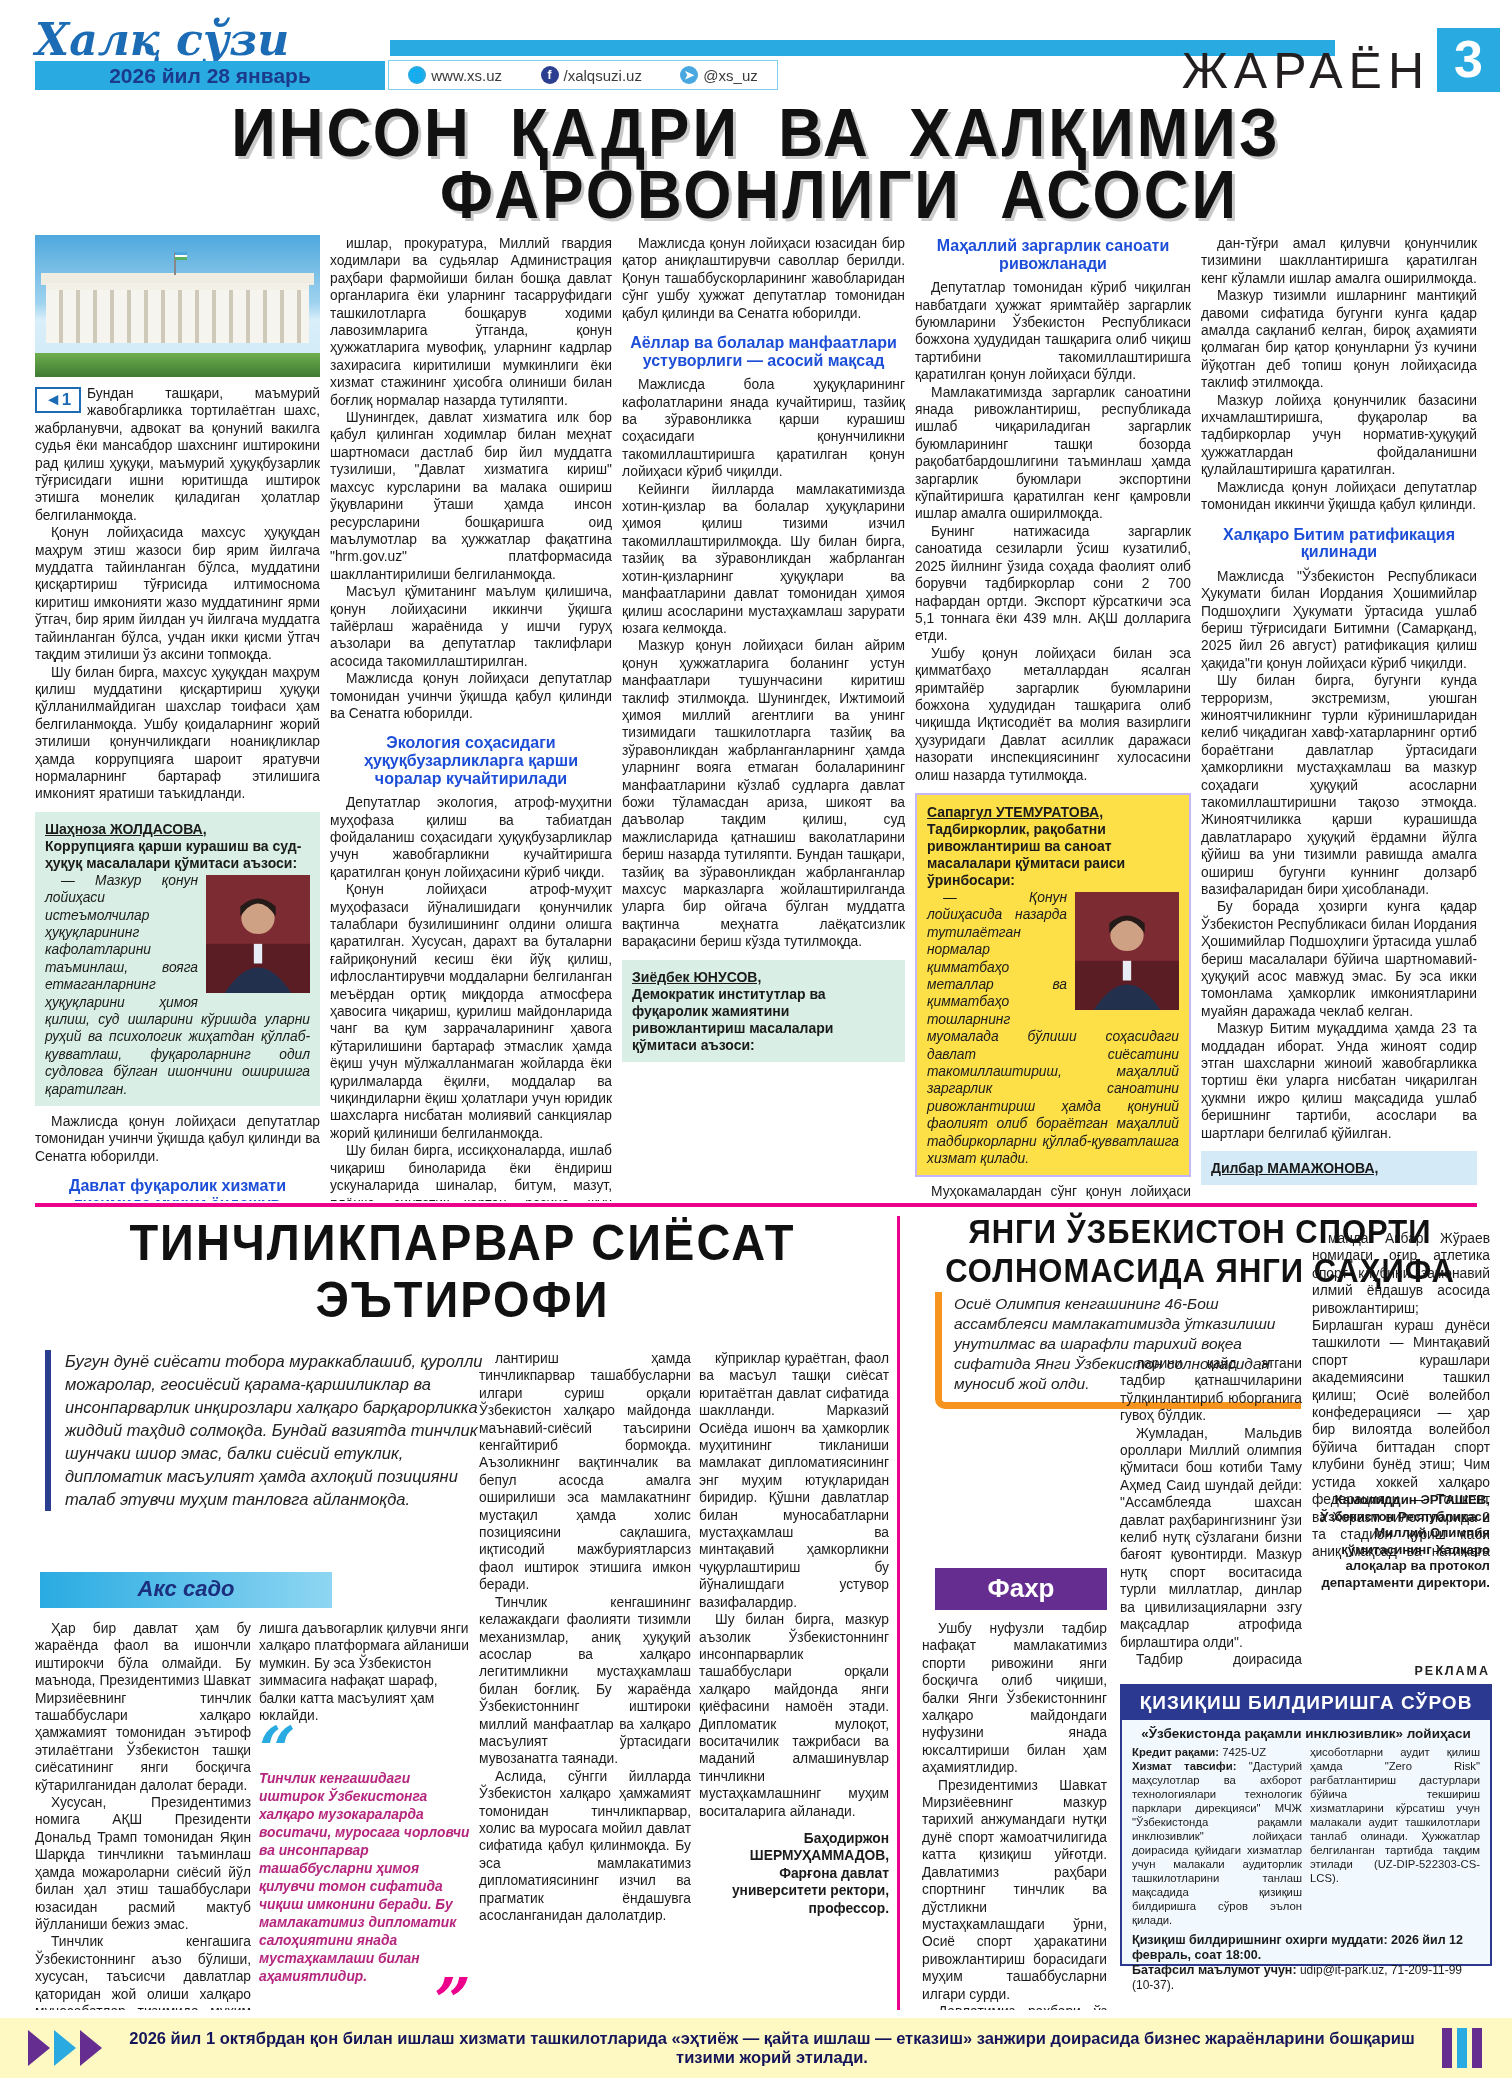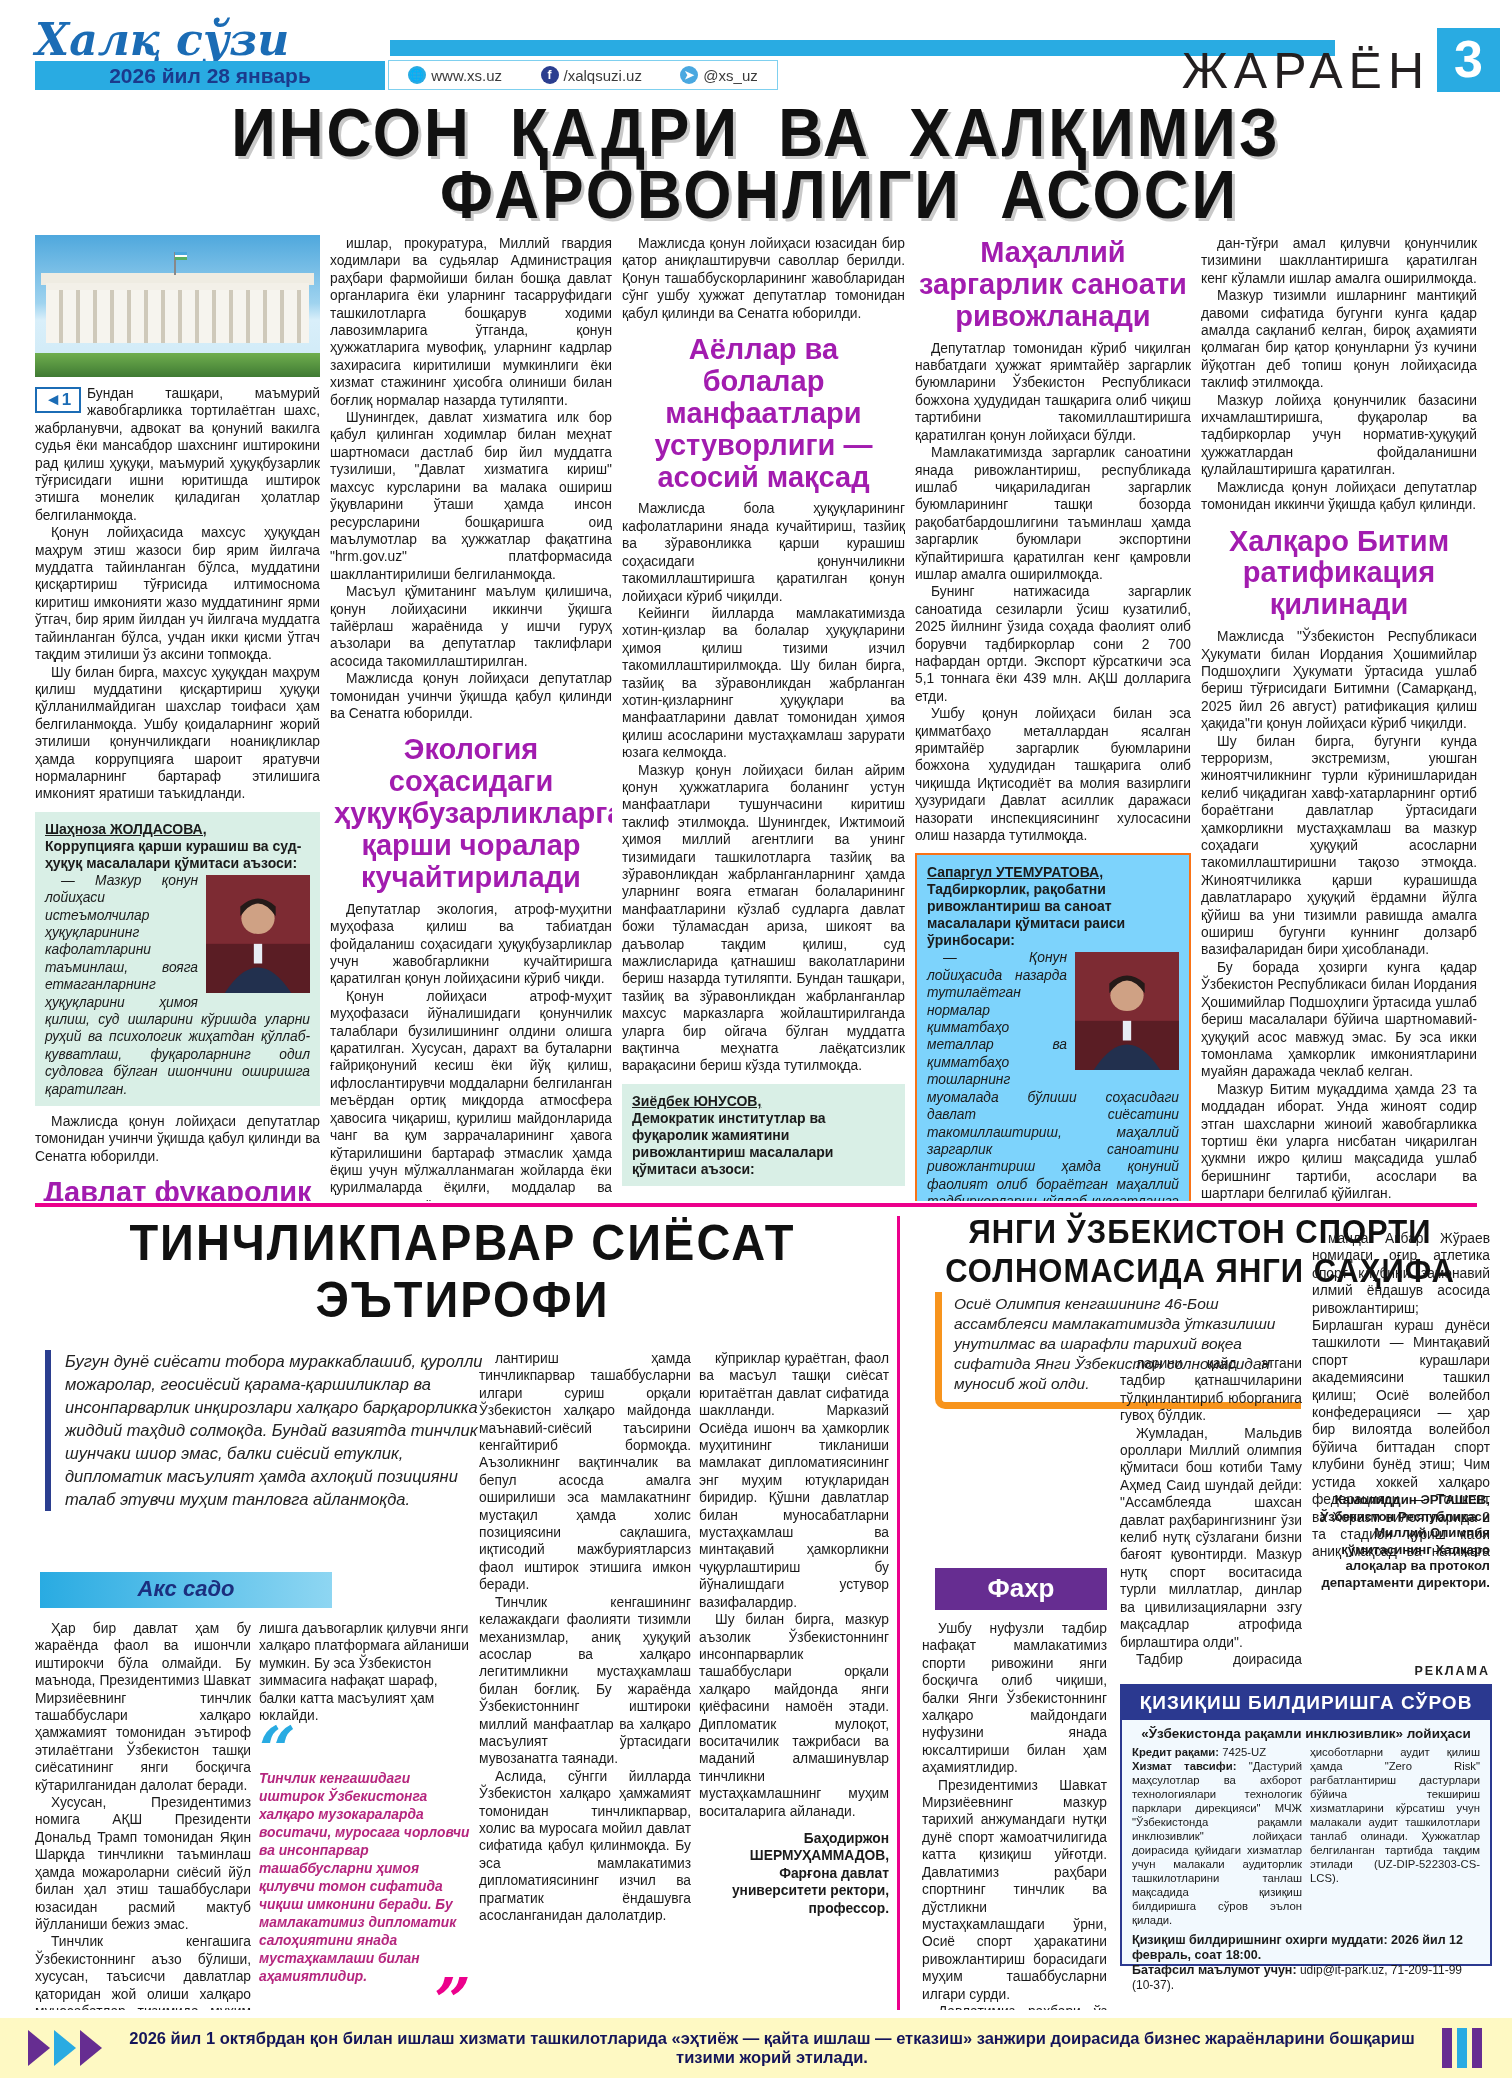--- a/index.html
+++ b/index.html
@@ -26,36 +26,36 @@
   .hl2 { left:440px; top:158px; width:760px; text-align:center; font-size:62px; }
 
   
   .tcol { position:absolute; top:235px; height:966px; overflow:hidden; font-size:13.8px; line-height:17.4px; }
   .c1 { left:35px;   width:285px; }
   .c2 { left:330px;  width:282px; }
   .c3 { left:622px;  width:283px; }
   .c4 { left:915px;  width:276px; }
   .c5 { left:1201px; width:276px; }
   .tcol p, .flow p { text-indent:16px; text-align:justify; margin:0; }
-  h3.sec { font-size:29px; font-weight:bold; text-align:center; line-height:1.1; margin:12px 4px 7px; color:#a21caf; }
+  h3.sec { font-size:16px; font-weight:bold; text-align:center; line-height:1.1; margin:12px 4px 7px; color:#1d4ed8; }
 
   .photo-bld { position:relative; width:285px; height:142px; overflow:hidden; background:linear-gradient(#4fa8dd 0%,#9fd3ef 48%,#d9effa 60%,#cde9f6 100%); margin-bottom:8px; }
   .photo-bld .bldg { position:absolute; left:4%; right:4%; top:34%; height:42%; background:repeating-linear-gradient(90deg,#f6f4ee 0 13px,#cfc9ba 13px 17px); border-top:7px solid #f3f0e8; }
   .photo-bld .roof { position:absolute; left:2%; right:2%; top:27%; height:8%; background:#efece2; }
   .photo-bld .lawn { position:absolute; left:0; right:0; bottom:0; height:17%; background:linear-gradient(#6fae4e,#3f7a33); }
   .photo-bld .flag { position:absolute; left:49%; top:12%; width:12px; height:8px; background:linear-gradient(#49a7dd 33%,#fff 33% 66%,#58b063 66%); }
   .photo-bld .pole { position:absolute; left:48.6%; top:12%; width:2px; height:16%; background:#888; }
 
   .contmark { float:left; width:46px; height:26px; border:2px solid #1b6cb5; color:#1b6cb5; font-weight:bold; font-size:17px; text-align:center; line-height:22px; margin:2px 6px 2px 0; }
   .contmark .ar { color:#1b6cb5; }
 
   .qbox { margin-top:9px; padding:9px 10px 8px; }
   .qbox.green { background:#d9efe6; }
   .qbox.cyan  { background:#d4ebf7; }
-  .qbox.white { background:#7dd3fc; border:2px solid #f97316; }
+  .qbox.white { background:#fde047; border:2px solid #c4b5fd; }
   .qname { font-weight:bold; font-size:14px; line-height:17px; text-indent:0 !important;text-decoration:underline; }
   .qrole { font-weight:bold; font-size:14px; line-height:17px; }
   .qtext { font-style:italic; margin-top:2px; }
   .ph { float:right; width:104px; height:118px; margin:3px 0 3px 8px; display:block; }
   .greenbox { background:#d9efe6; padding:8px 10px; font-style:italic; width:160px; min-height:118px; }
   .greenbox p { text-indent:14px; text-align:justify; }
   .c3top { position:relative; height:126px; margin-bottom:6px; }
   .c3top .ph2 { position:absolute; right:0; top:0; width:112px; height:118px; }
 
   

